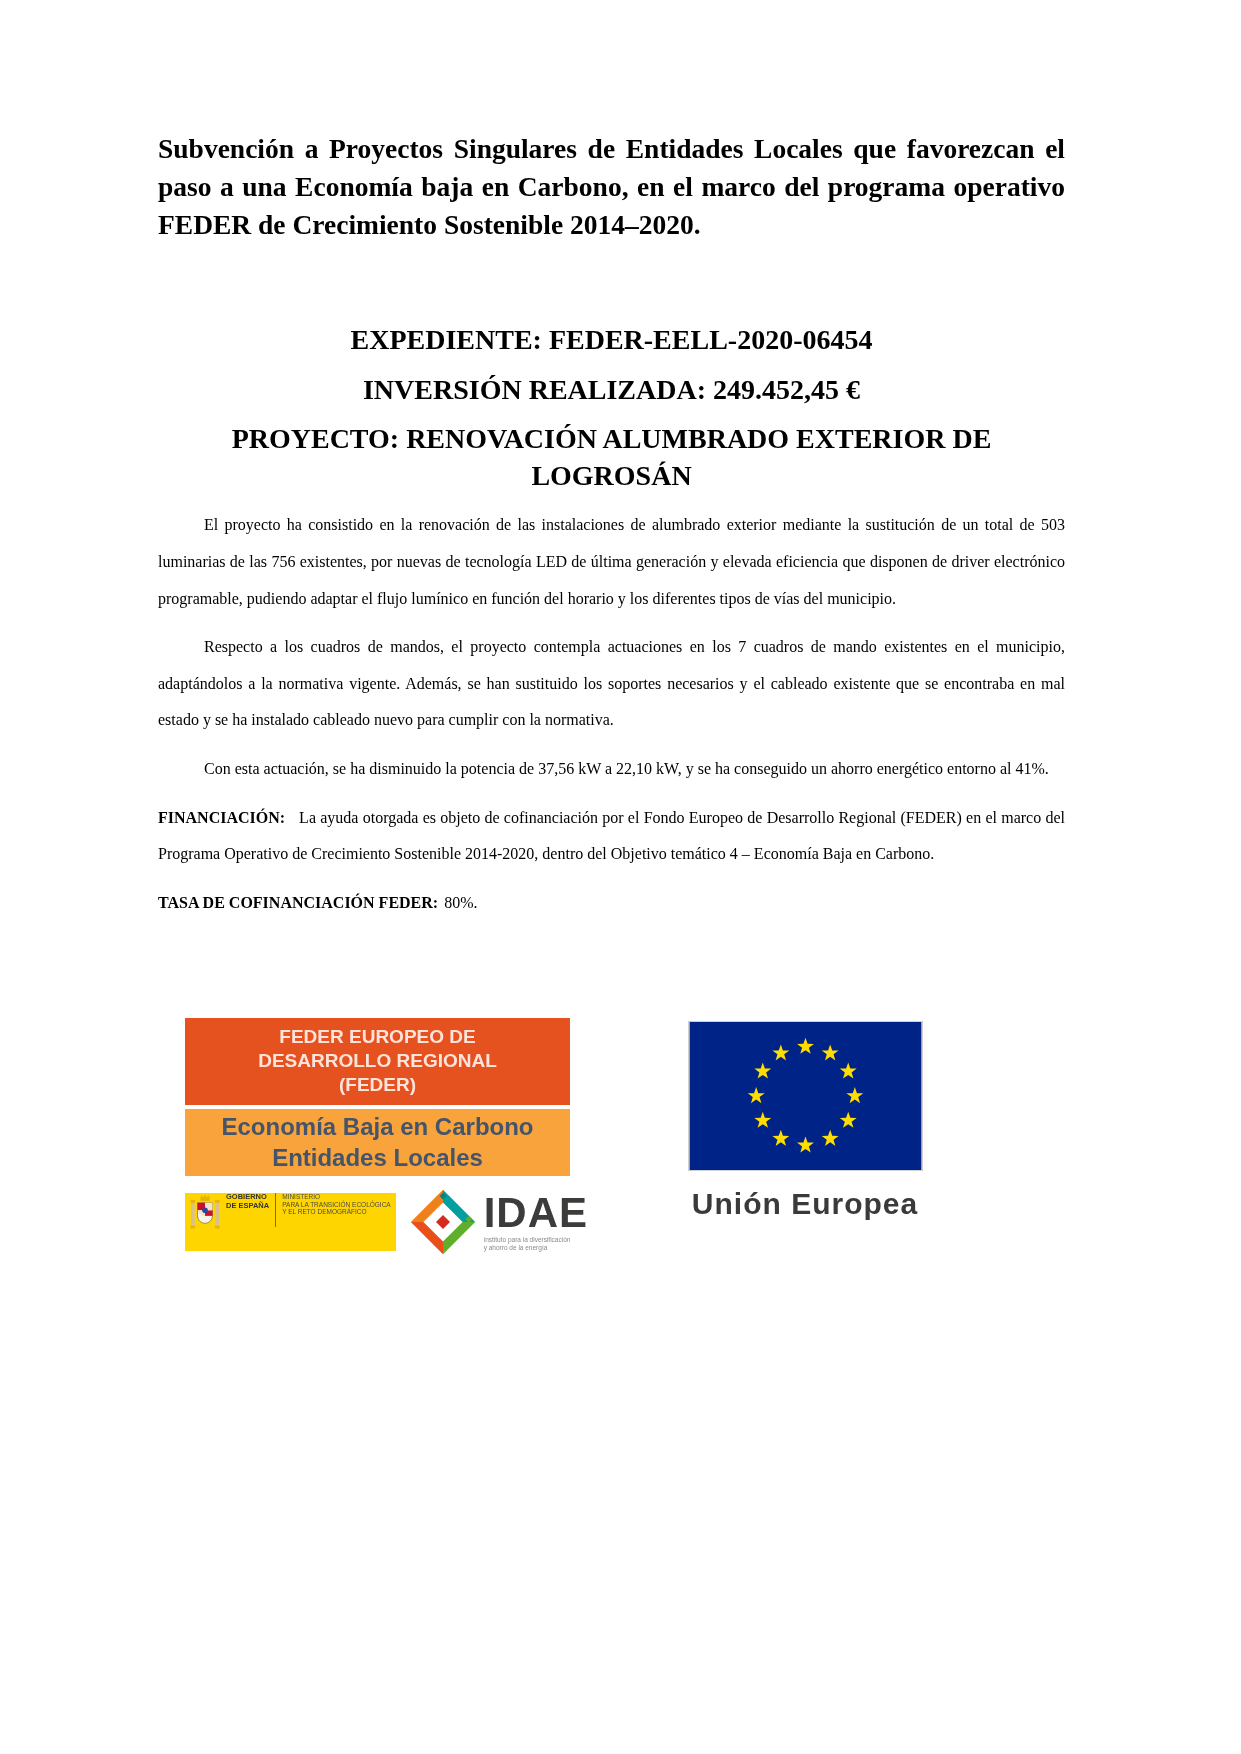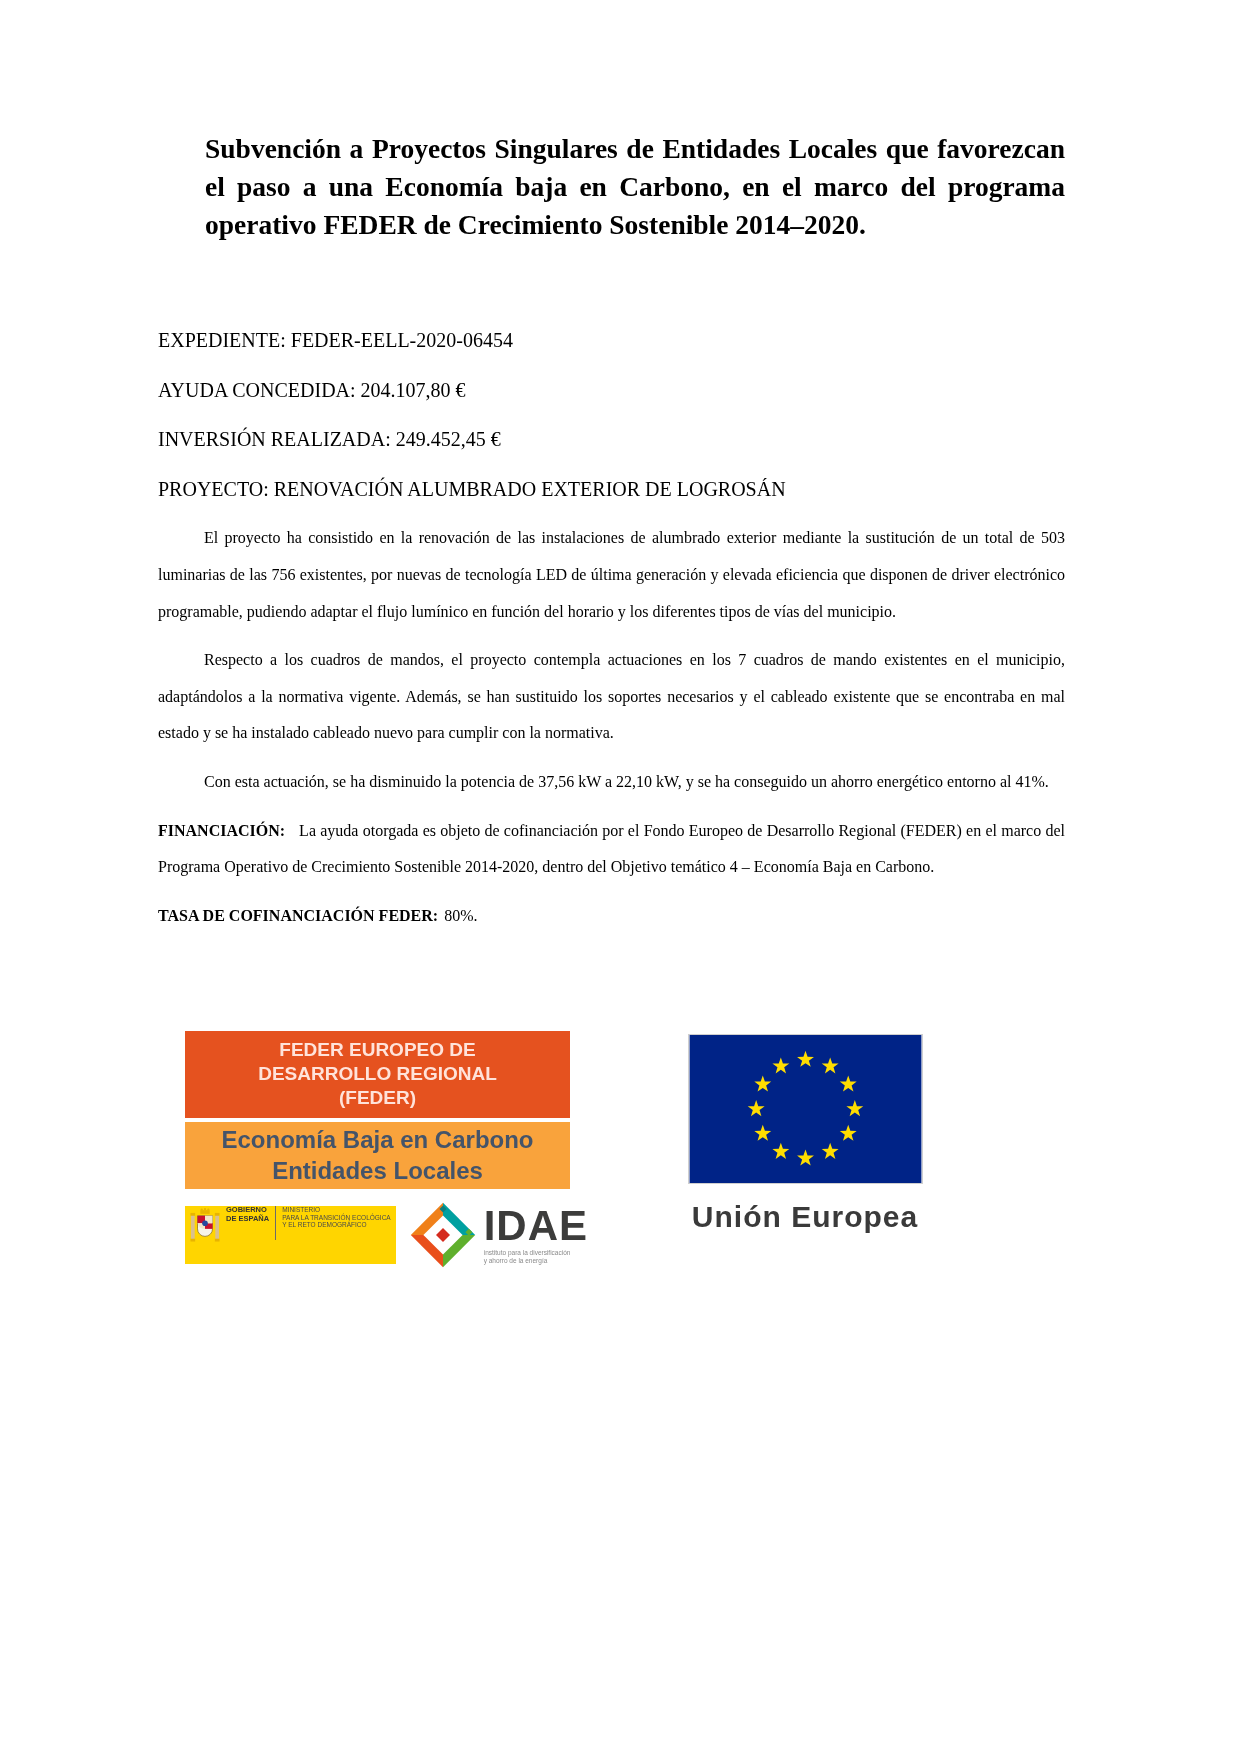--- a/index.html
+++ b/index.html
@@ -12,28 +12,27 @@
     padding: 130px 176px 0 158px;
     font-family: "Liberation Serif", serif;
     color: #000000;
   }
   .doc-title {
     font-size: 27.5px;
     font-weight: bold;
     line-height: 38px;
     text-align: justify;
     margin-bottom: 78px;
-    margin-left: 47px;
   }
   .heading {
-    font-size: 20px;
-    font-weight: normal;
+    font-size: 28px;
+    font-weight: bold;
     line-height: 36.6px;
     margin-bottom: 13px;
-    text-align: left;
+    text-align: center;
   }
   .para {
     font-size: 16px;
     line-height: 36.6px;
     text-align: justify;
     text-indent: 46px;
     margin-bottom: 12px;
   }
   .para.no-indent { text-indent: 0; }
   .inline-label { font-weight: bold; margin-right: 14px; }
@@ -142,21 +141,20 @@
   }
 </style>
 </head>
 <body>
 
 <div class="page">
 
   <p class="doc-title">Subvención a Proyectos Singulares de Entidades Locales que favorezcan el paso a una Economía baja en Carbono, en el marco del programa operativo FEDER de Crecimiento Sostenible 2014–2020.</p>
 
   <p class="heading">EXPEDIENTE: FEDER-EELL-2020-06454</p>
-  <p class="heading">AYUDA CONCEDIDA: 204.107,80 €</p>
   <p class="heading">INVERSIÓN REALIZADA: 249.452,45 €</p>
   <p class="heading">PROYECTO: RENOVACIÓN ALUMBRADO EXTERIOR DE LOGROSÁN</p>
 
   <p class="para">El proyecto ha consistido en la renovación de las instalaciones de alumbrado exterior mediante la sustitución de un total de 503 luminarias de las 756 existentes, por nuevas de tecnología LED de última generación y elevada eficiencia que disponen de driver electrónico programable, pudiendo adaptar el flujo lumínico en función del horario y los diferentes tipos de vías del municipio.</p>
   <p class="para">Respecto a los cuadros de mandos, el proyecto contempla actuaciones en los 7 cuadros de mando existentes en el municipio, adaptándolos a la normativa vigente. Además, se han sustituido los soportes necesarios y el cableado existente que se encontraba en mal estado y se ha instalado cableado nuevo para cumplir con la normativa.</p>
   <p class="para">Con esta actuación, se ha disminuido la potencia de 37,56 kW a 22,10 kW, y se ha conseguido un ahorro energético entorno al 41%.</p>
 
   <p class="para no-indent"><span class="inline-label">FINANCIACIÓN:</span><span>La ayuda otorgada es objeto de cofinanciación por el Fondo Europeo de Desarrollo Regional (FEDER) en el marco del Programa Operativo de Crecimiento Sostenible 2014-2020, dentro del Objetivo temático 4 – Economía Baja en Carbono.</span></p>
 
   <p class="para no-indent tasa"><span class="inline-label">TASA DE COFINANCIACIÓN FEDER:</span><span>80%.</span></p>

